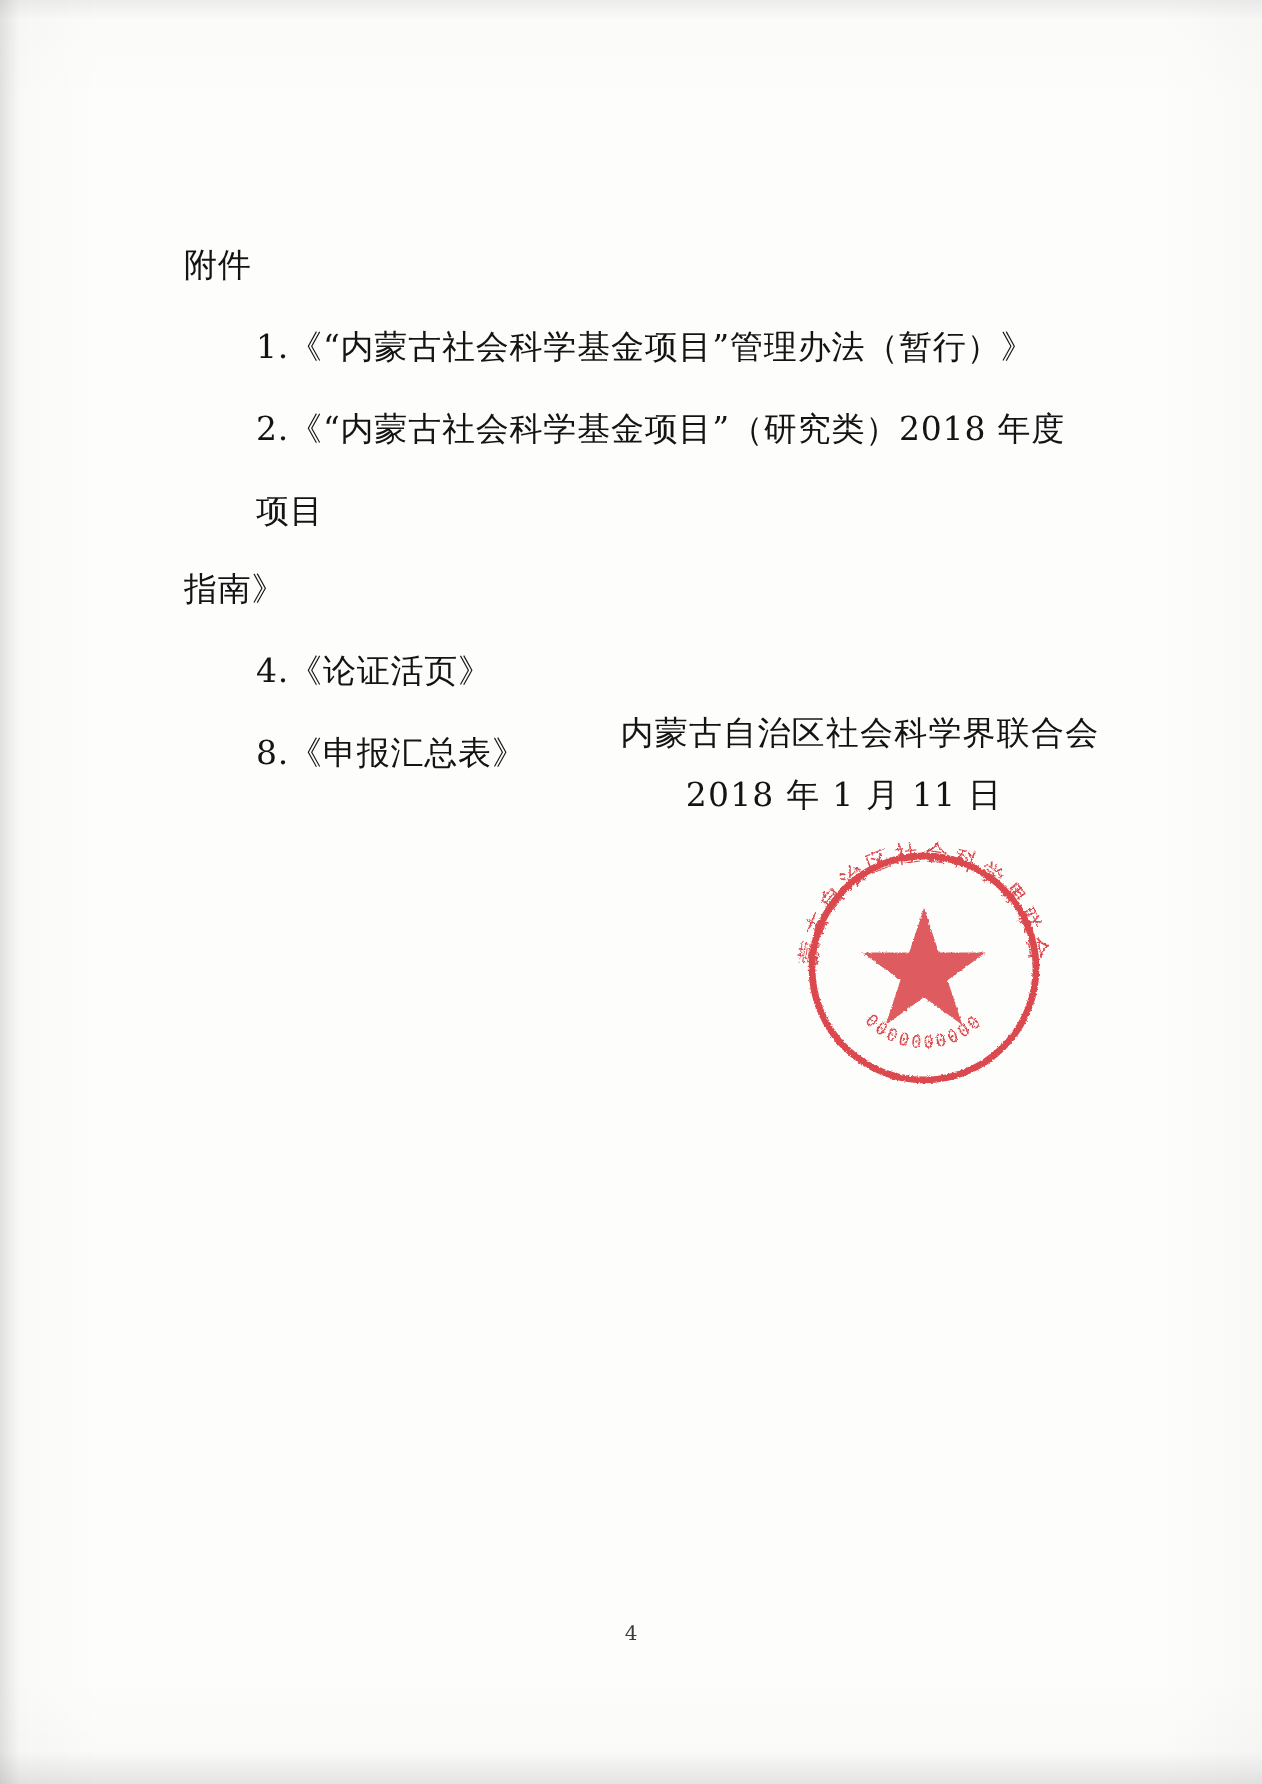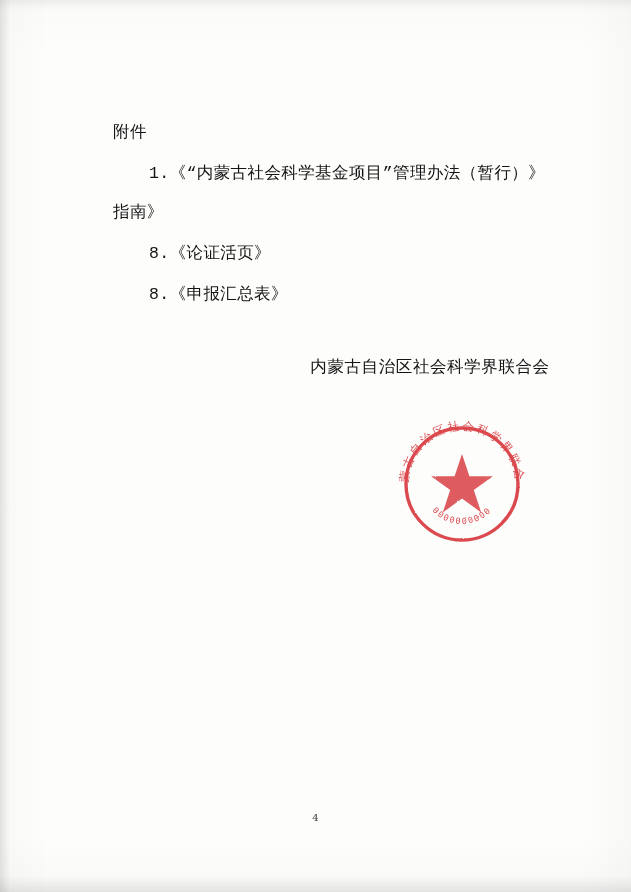--- a/index.html
+++ b/index.html
@@ -25,24 +25,23 @@
     content: "";
     position: absolute;
     inset: 0;
     background:
       linear-gradient(to right, rgba(0,0,0,0.020), rgba(0,0,0,0) 8%, rgba(0,0,0,0) 92%, rgba(0,0,0,0.018)),
       linear-gradient(to bottom, rgba(0,0,0,0.012), rgba(0,0,0,0) 6%, rgba(0,0,0,0) 94%, rgba(0,0,0,0.02));
     pointer-events: none;
   }
   .content {
     position: absolute;
-    left: 113px;
+    left: 92px;
     top: 112px;
     width: 452px;
-    font-family: Liberation Mono, monospace;
   }
   .doc-line {
     font-size: 16.5px;
     line-height: 41px;
     color: #141414;
     letter-spacing: 0.4px;
     white-space: pre-wrap;
   }
   .indent-1 {
     text-indent: 0;
@@ -121,22 +120,23 @@
 <body>
 
 <div class="page">
   <div class="scan-edge-left"></div>
   <div class="scan-edge-top"></div>
   <div class="scan-edge-bottom"></div>
 
   <div class="content">
     <div class="doc-line indent-1">附件</div>
     <div class="doc-line indent-2">1.《“内蒙古社会科学基金项目”管理办法（暂行）》</div>
+    <div class="doc-line indent-2">2.《“内蒙古社会科学基金项目”（研究类）2018 年度项目</div>
     <div class="doc-line wrap-line">指南》</div>
-    <div class="doc-line indent-2">8.《论证活页》</div>
+    <div class="doc-line indent-2">4.《论证活页》</div>
     <div class="doc-line indent-2">8.《申报汇总表》</div>
   </div>
 
   <div class="seal">
     <svg width="140" height="140" viewBox="0 0 140 140" xmlns="http://www.w3.org/2000/svg">
       <defs>
         <path id="sealArcTop" d="M 16,70 A 54,54 0 0 1 124,70" fill="none"></path>
         <path id="sealArcBottom" d="M 30,70 A 40,40 0 0 0 110,70" fill="none"></path>
         <filter id="inkRough" x="-20%" y="-20%" width="140%" height="140%">
           <feTurbulence type="fractalNoise" baseFrequency="0.9" numOctaves="2" result="noise"></feTurbulence>
@@ -151,16 +151,17 @@
         </text>
         <text font-size="8.5" fill="#d4242a" font-family="&quot;DejaVu Sans Mono&quot;, monospace" letter-spacing="1.6">
           <textPath href="#sealArcBottom" startOffset="50%" text-anchor="middle">0000000000</textPath>
         </text>
       </g>
     </svg>
   </div>
 
   <div class="sign-block">
     <div class="sign-org">内蒙古自治区社会科学界联合会</div>
+    <div class="sign-date">2018 年 1 月 11 日</div>
   </div>
 
   <div class="page-number">4</div>
 </div>
 
 </body></html>

